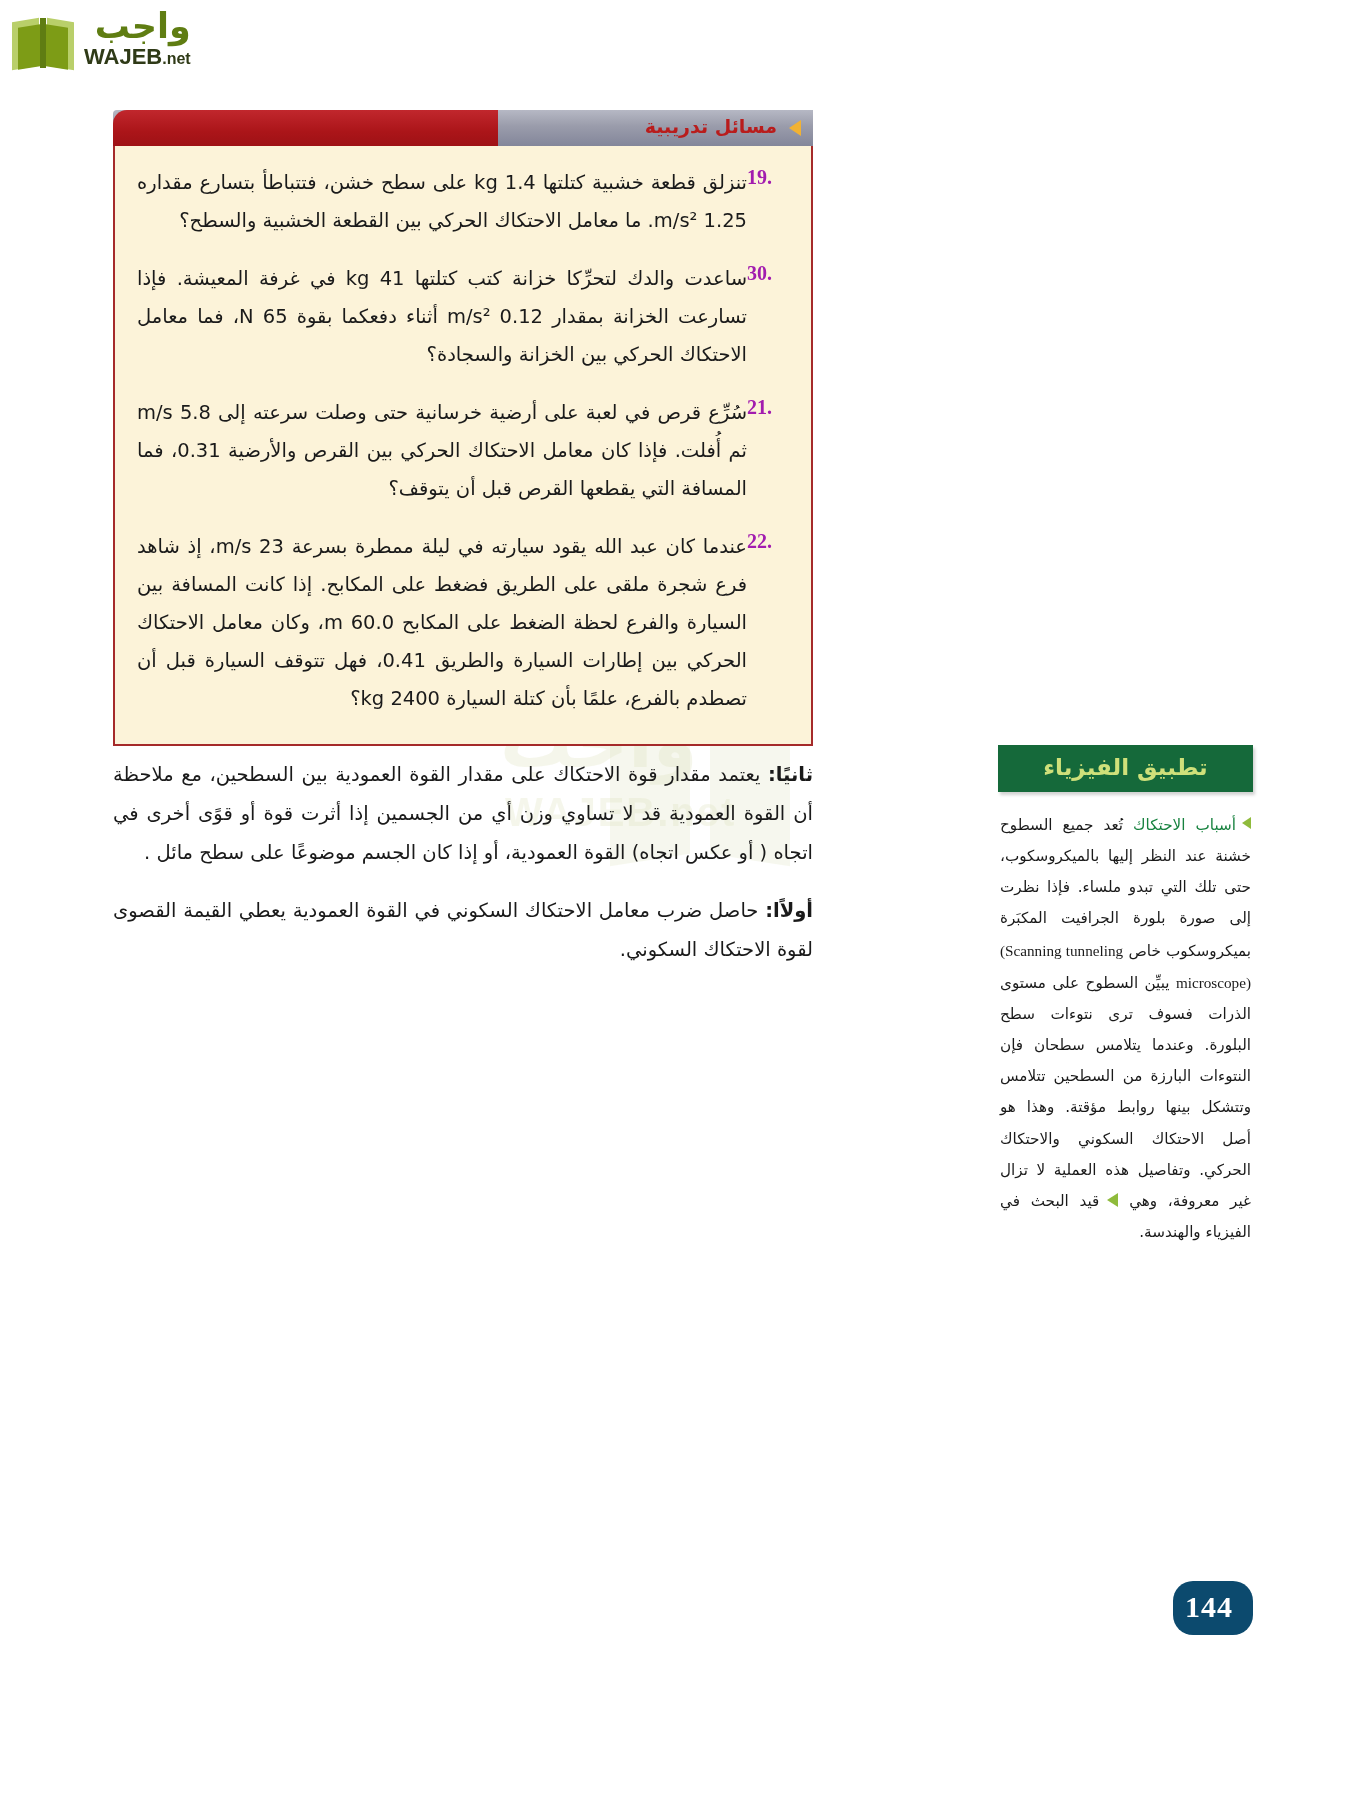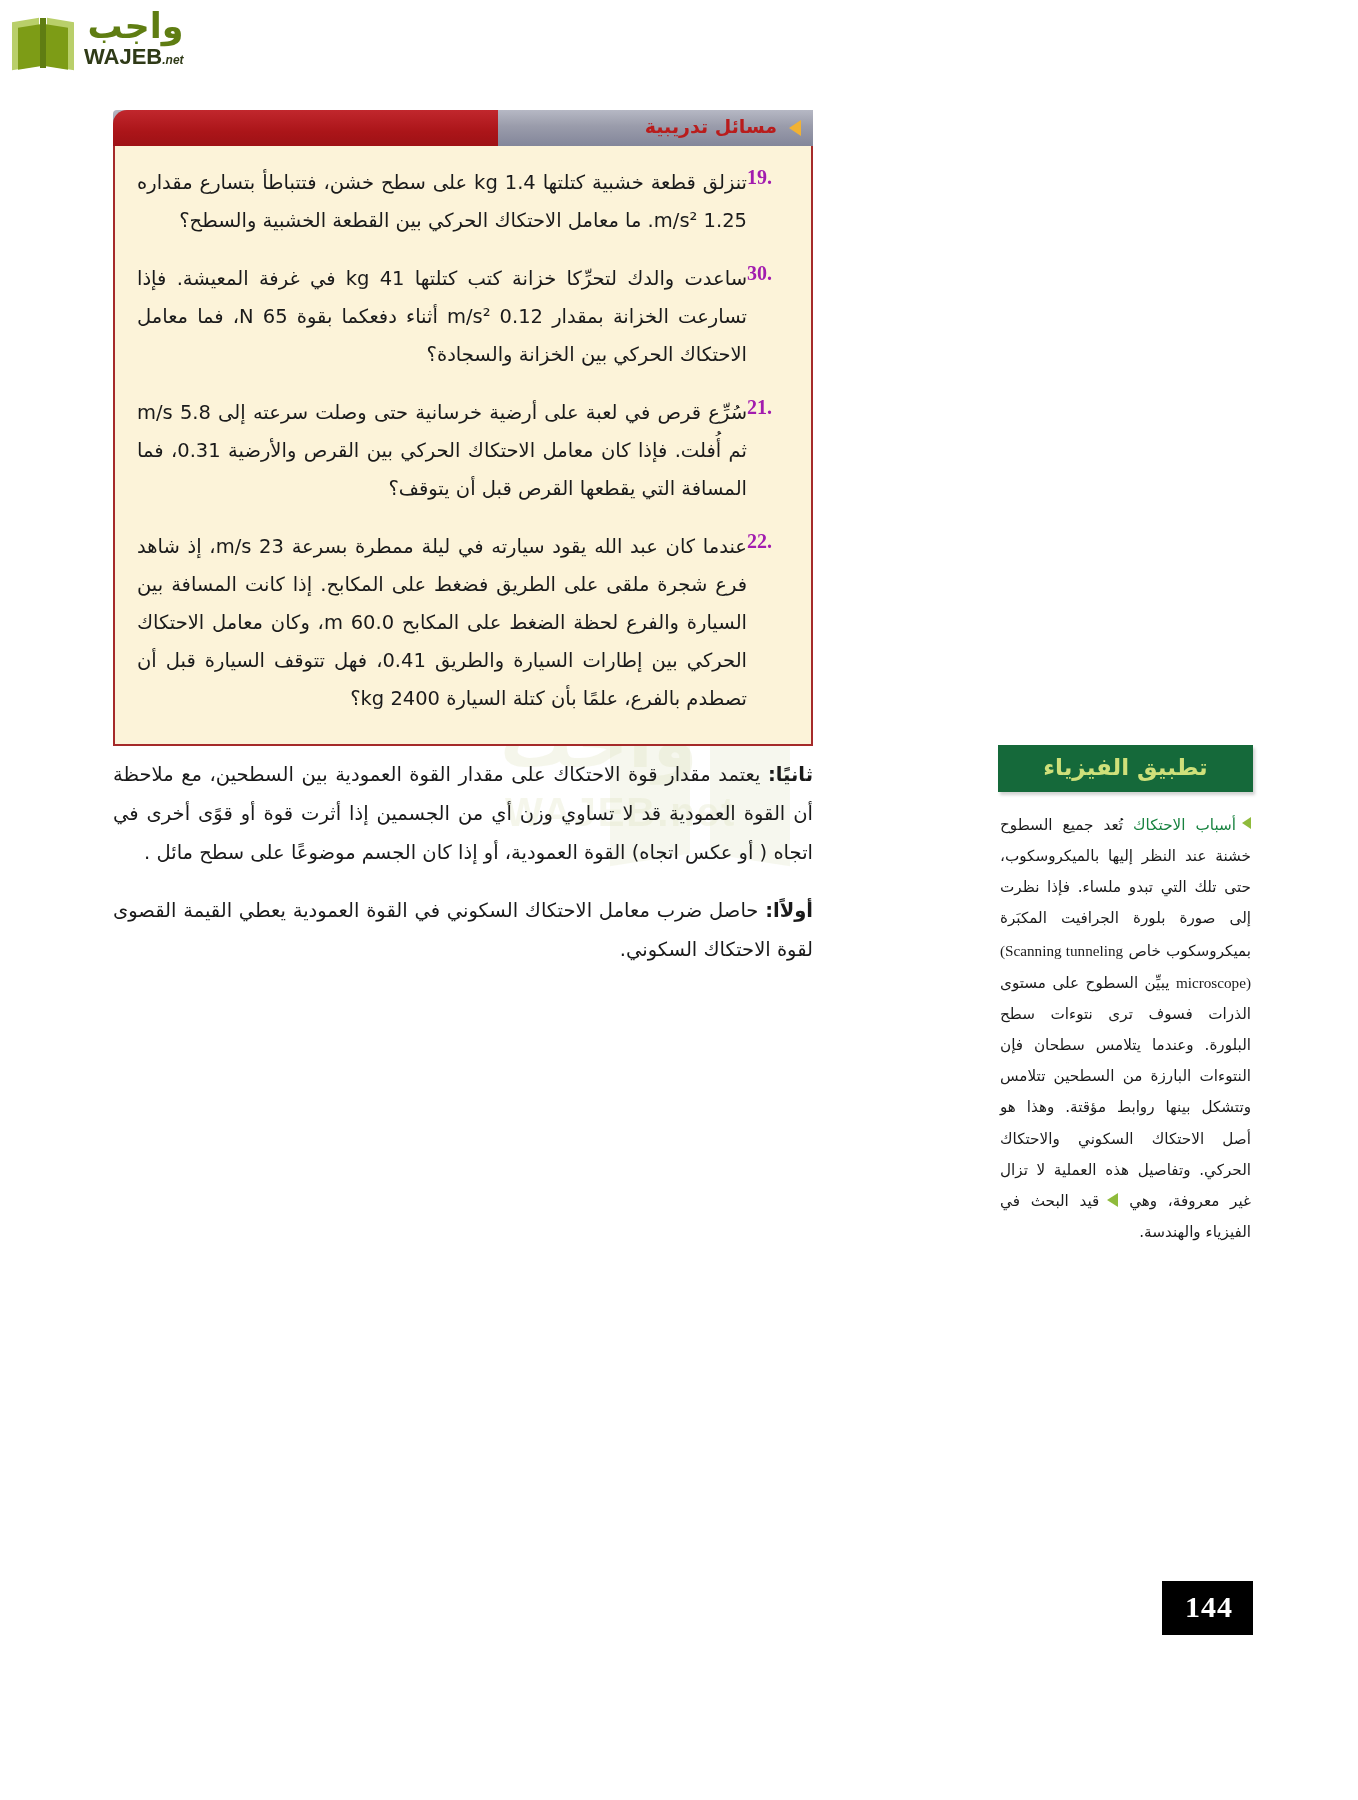--- a/index.html
+++ b/index.html
@@ -37,21 +37,21 @@
     color: #5f7d12;
     letter-spacing: -1px;
   }
   .logo-latin {
     font-family: "Liberation Sans", sans-serif;
     font-size: 22px;
     font-weight: bold;
     color: #2f3a17;
     margin-top: 2px;
   }
-  .logo-latin .dot-net { font-size: 12px; font-style: italic; }
+  .logo-latin .dot-net { font-size: 16px; }
   .logo-book {
     position: relative;
     width: 62px;
     height: 58px;
     margin-top: 2px;
   }
   .logo-book .pg {
     position: absolute;
     bottom: 0;
   }
@@ -273,28 +273,29 @@
     border-right: 11px solid #8fbb3c;
     margin-left: 8px;
     vertical-align: -1px;
   }
 
   
   .page-number {
     position: absolute;
     right: 105px;
     bottom: 165px;
-    background: #000000;
+    background: #0c4a6e;
     color: #ffffff;
     font-family: "Liberation Serif", serif;
     font-size: 30px;
     font-weight: bold;
-    padding: 9px 20px 11px 23px;
+    padding: 9px 20px 11px 12px;
     letter-spacing: 1px;
     z-index: 3;
+    border-radius: 20px;
   }
 </style>
 </head>
 <body>
 
 <div class="logo-wrap">
   <div class="logo-text-block">
     <div class="logo-arabic">واجب</div>
     <div class="logo-latin"><span>WAJEB</span><span class="dot-net">.net</span></div>
   </div>

